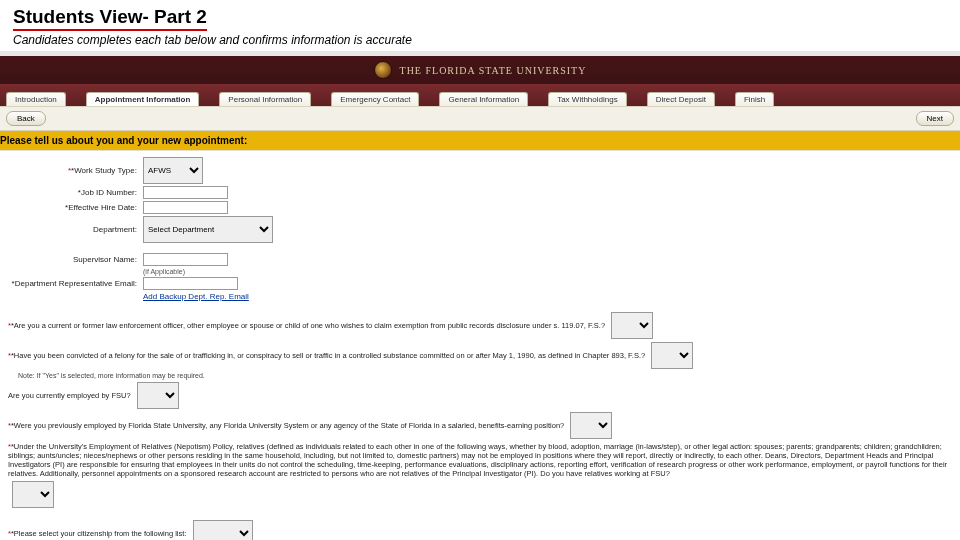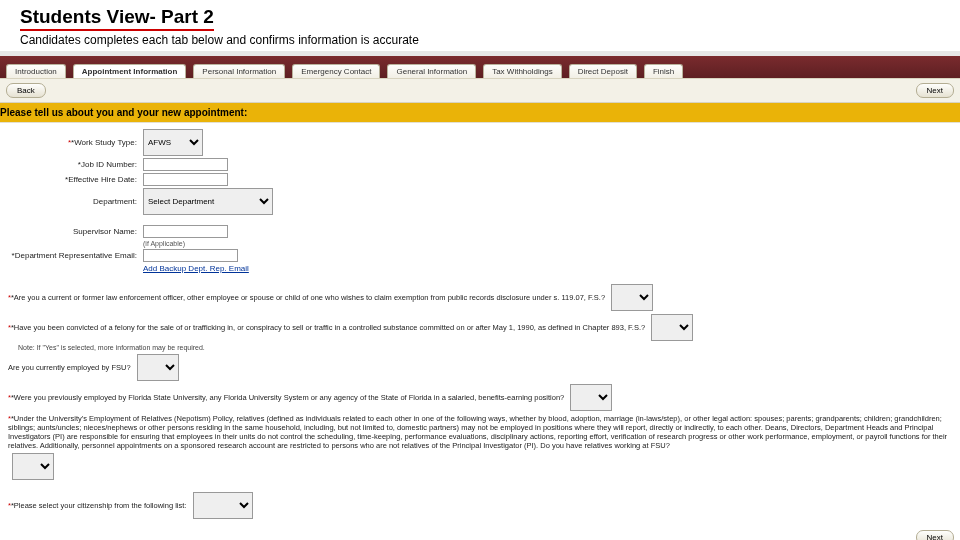--- a/index.html
+++ b/index.html
@@ -1,24 +1,24 @@
 <!DOCTYPE html>
 <html><head>
 <meta charset="utf-8">
 <style>
   * { box-sizing: border-box; margin: 0; padding: 0; }
   body { font-family: Arial, Helvetica, sans-serif; background: #fff; font-size: 8px; width: 960px; }
-  .slide-head { padding: 6px 10px 4px 20px; }
+  .slide-head { padding: 6px 10px 4px 13px; }
   .slide-title { font-size: 19px; font-weight: 700; color: #000; }
   .slide-title-underline { display:inline-block; border-bottom: 2px solid #c00; padding-bottom:1px; }
-  .slide-sub { font-size: 12px; padding-top: 2px; }
+  .slide-sub { font-size: 12px; padding-top: 2px; font-style: italic; }
   .app { border-top: 5px solid #e7e7e7; }
   .banner { background: #5a1a1a; background: linear-gradient(#451416,#3c1214); height:28px; display:flex; align-items:center; justify-content:center; color:#d7c9a7; font-family: Georgia, 'Times New Roman', serif; letter-spacing:1px; font-size:10px; }
   .seal { width:18px; height:18px; border-radius:50%; background: radial-gradient(circle at 40% 40%, #e0b24a, #7a4a12 70%); margin-right:8px; border:1px solid #2a0e0e; }
-  .tabstrip { background: linear-gradient(#7a2b2e,#5e1f22); padding:4px 6px 0 6px; display:flex; gap:7px; align-items:flex-end; height:22px; }
+  .tabstrip { background: linear-gradient(#7a2b2e,#5e1f22); padding:4px 6px 0 6px; display:flex; gap:20px; align-items:flex-end; height:22px; }
   .tab { background: linear-gradient(#fdfdfb,#f2efe5); border:1px solid #b9b39c; border-bottom:none; border-radius:3px 3px 0 0; padding:2px 8px; font-size:8px; color:#333; cursor:pointer; }
   .tab.active { background: linear-gradient(#fff,#fff); font-weight:bold; }
   .toolbar { background:#f3f1e7; border-top:1px solid #d8d3bf; border-bottom:1px solid #d8d3bf; padding:4px 6px; display:flex; justify-content:space-between; }
   .btn { background: linear-gradient(#fefefc,#e6e2d2); border:1px solid #b3ad93; border-radius:7px; padding:2px 10px; font-size:8px; cursor:pointer; }
   .section-title { background:#eab308; padding:4px 0; font-weight:bold; font-size:10px; border-bottom:1px solid #e3e0d2; }
   .form-area { padding:4px 8px 2px 8px; }
   .field-row { display:flex; align-items:center; margin:2px 0; }
   .field-label { width:135px; text-align:right; padding-right:6px; font-size:8px; color:#222; }
   .req { color:#c00; }
   input.txt { border:1px solid #999; height:13px; font-size:8px; padding:0 2px; width:85px; background:#fff; }
@@ -34,20 +34,24 @@
 <body>
 
 <div class="slide-head">
   <div class="slide-title">
     <span class="slide-title-underline">Students View- Part 2</span>
   </div>
   <div class="slide-sub">Candidates completes each tab below and confirms information is accurate</div>
 </div>
 
 <div class="app">
+  <div class="banner">
+    <span class="seal"></span>
+    <span>THE FLORIDA STATE UNIVERSITY</span>
+  </div>
 
   <div class="tabstrip">
     <div class="tab">Introduction</div>
     <div class="tab active">Appointment Information</div>
     <div class="tab">Personal Information</div>
     <div class="tab">Emergency Contact</div>
     <div class="tab">General Information</div>
     <div class="tab">Tax Withholdings</div>
     <div class="tab">Direct Deposit</div>
     <div class="tab">Finish</div>

